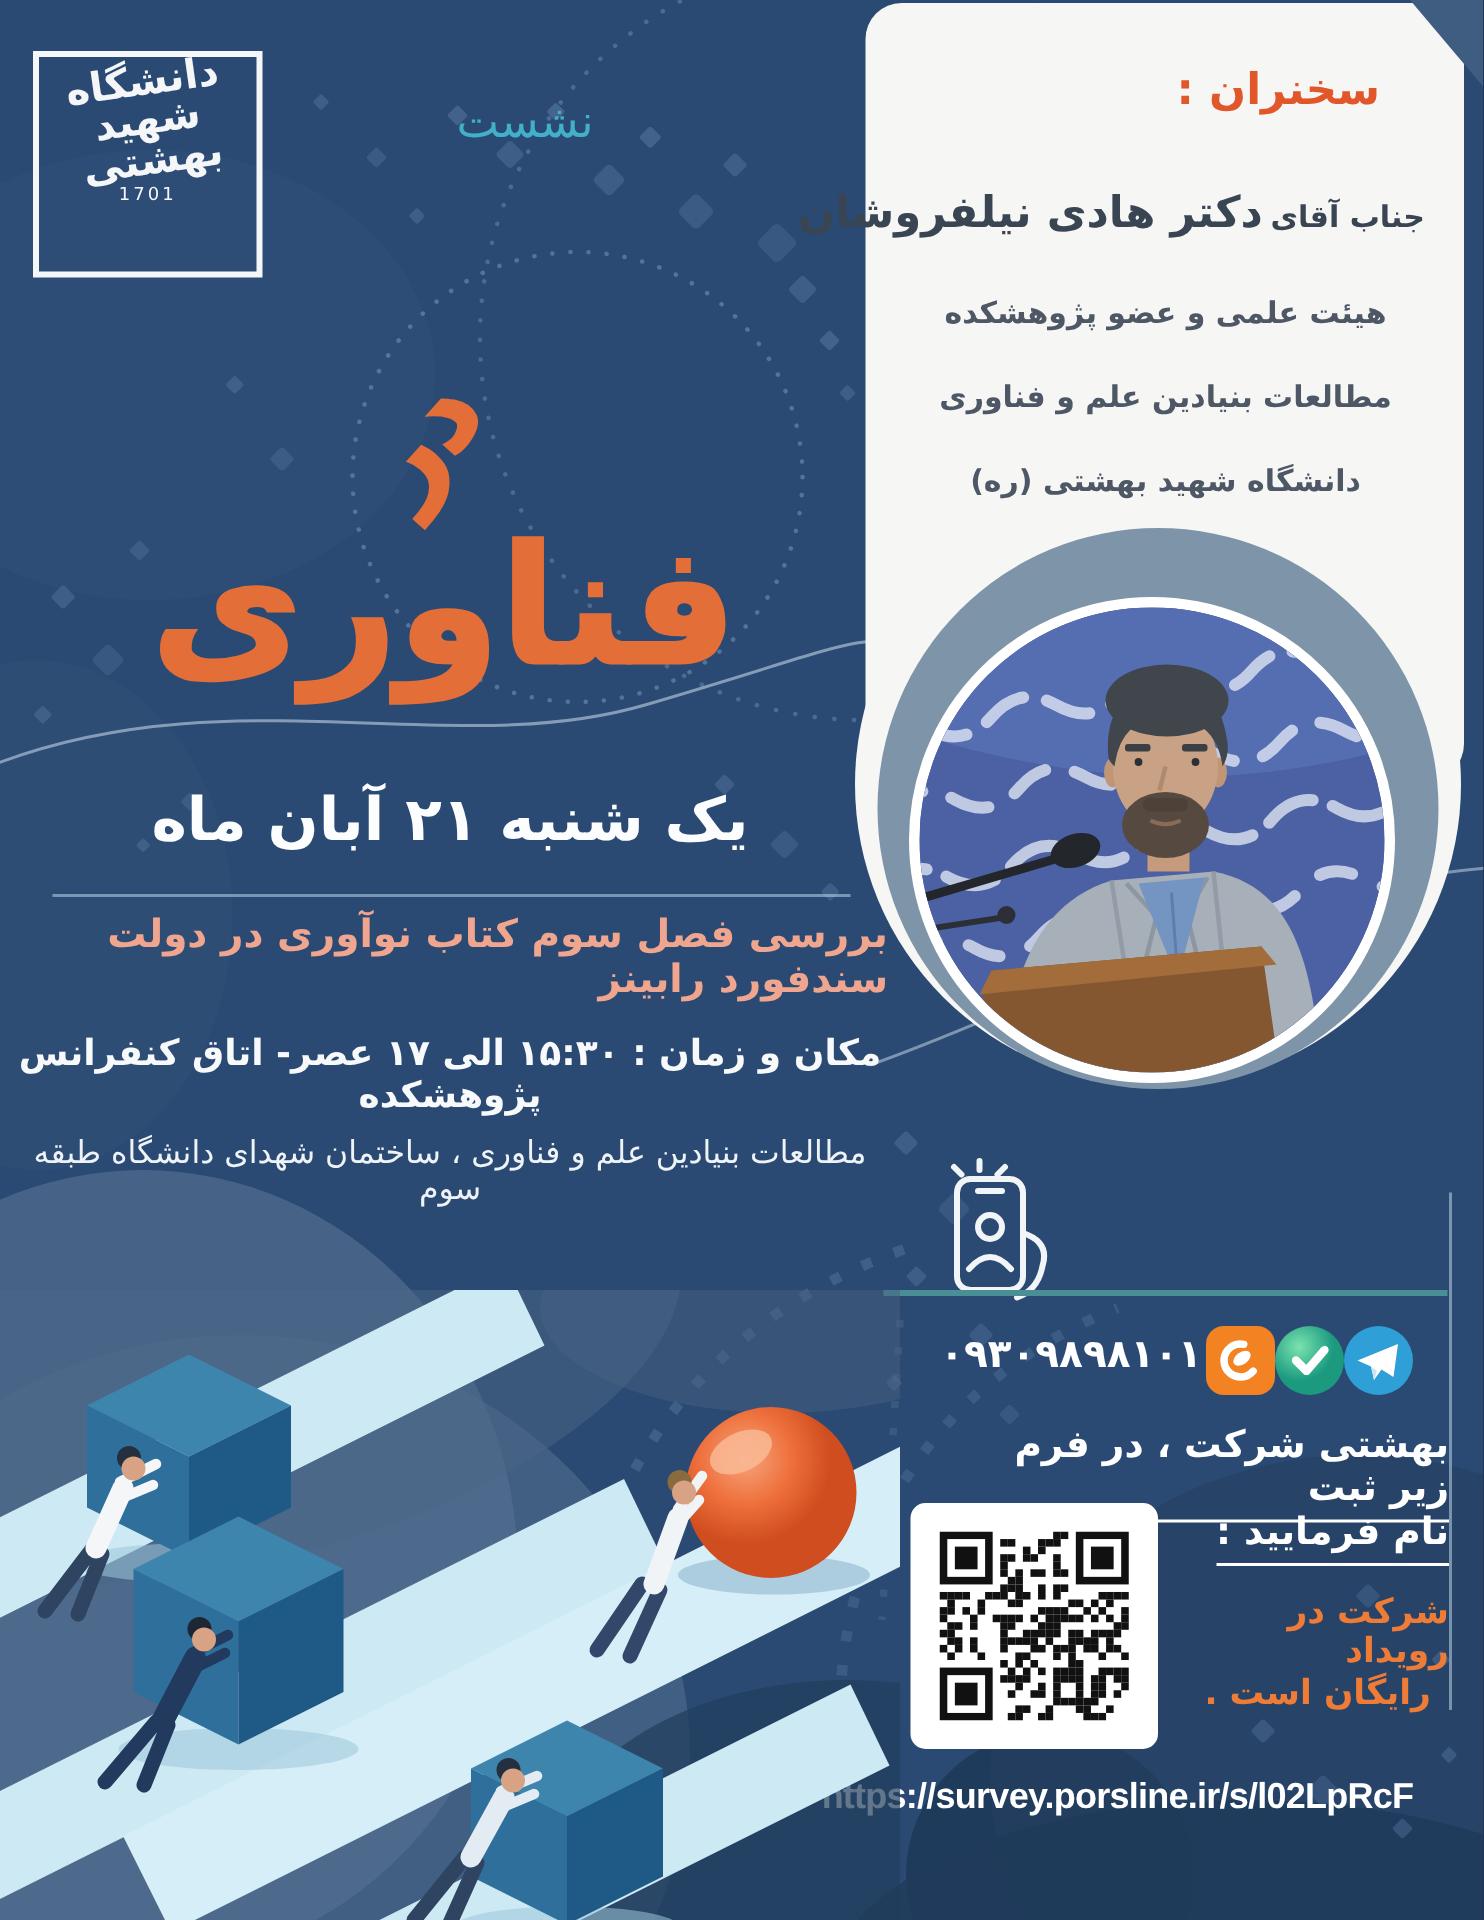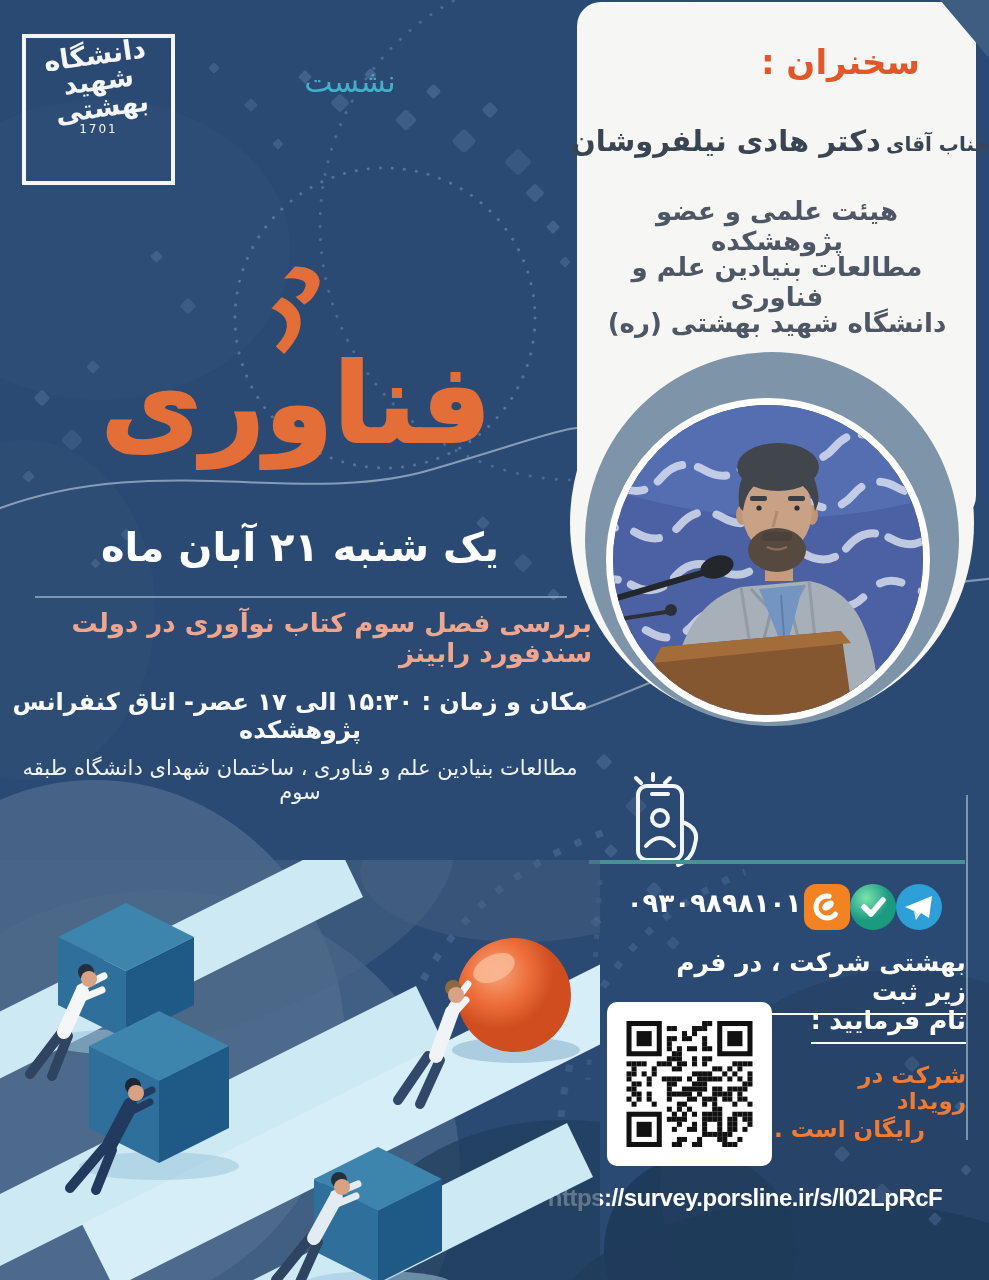--- a/index.html
+++ b/index.html
@@ -48,25 +48,25 @@
 
   
   .panel{left:577px;top:2px;width:399px;height:518px;background:#f6f7f5;border-radius:24px;z-index:3;}
   .panel-bulge{left:570px;top:322px;width:404px;height:402px;background:#f6f7f5;border-radius:50%;z-index:3;}
   .corner-tri{left:936px;top:0;z-index:4;}
   .ring{left:585px;top:352px;width:374px;height:374px;border-radius:50%;background:#7e95a9;z-index:4;}
   .photo{left:606px;top:398px;width:324px;height:324px;border-radius:50%;border:7px solid #ffffff;
          overflow:hidden;z-index:5;background:#4b61a3;}
 
   .spk-label{left:690px;top:42px;width:230px;text-align:right;z-index:6;
-             color:#e2572a;font-size:34px;font-weight:bold;}
-  .spk-name{left:601px;top:124px;width:388px;text-align:center;z-index:6;color:#3a4554;white-space:nowrap;}
+             color:#e2572a;font-size:29px;font-weight:bold;}
+  .spk-name{left:562px;top:124px;width:388px;text-align:center;z-index:6;color:#3a4554;white-space:nowrap;}
   .spk-name .hon{font-size:20px;font-weight:bold;}
   .spk-name .nm{font-size:29px;font-weight:bold;}
-  .aff{left:596px;width:362px;text-align:center;z-index:6;color:#4d5765;font-size:26px;font-weight:600;}
+  .aff{left:596px;width:362px;text-align:center;z-index:6;color:#4d5765;font-size:20px;font-weight:600;}
   .aff1{top:196px;} .aff2{top:252px;} .aff3{top:308px;}
 
   
   .phone-icon{left:622px;top:770px;z-index:2;}
   .contact-label{left:716px;top:804px;width:240px;text-align:right;z-index:2;
                  color:#e8742f;font-size:27px;font-weight:bold;}
   .teal-line{left:589px;top:860px;width:376px;height:4px;background:#4a8f96;z-index:2;}
   .phone-number{left:626px;top:888px;width:176px;text-align:center;z-index:2;
                 color:#fff;font-size:26px;font-weight:bold;letter-spacing:1px;}
   .app-icon{width:46px;height:46px;top:884px;z-index:2;}
@@ -75,21 +75,21 @@
 
   
   .cta1{left:636px;top:948px;width:330px;text-align:right;z-index:2;}
   .cta2{left:796px;top:1006px;width:170px;text-align:right;z-index:2;}
   .cta1 span,.cta2 span{display:inline-block;color:#fff;font-size:25px;font-weight:bold;
         border-bottom:2px solid #fff;padding-bottom:7px;}
   .qr-card{left:607px;top:1002px;width:165px;height:164px;background:#fff;border-radius:10px;
            z-index:2;padding:19px;}
   .free1{left:788px;top:1062px;width:178px;text-align:right;z-index:2;
          color:#ee7c36;font-size:23px;font-weight:bold;}
-  .free2{left:767px;top:1116px;width:158px;text-align:right;z-index:2;
+  .free2{left:796px;top:1116px;width:158px;text-align:right;z-index:2;
          color:#ee7c36;font-size:23px;font-weight:bold;}
   .url{left:532px;top:1184px;width:426px;text-align:center;z-index:2;direction:ltr;
        color:#fff;font-size:24px;font-weight:bold;letter-spacing:-0.5px;
        font-family:"Liberation Sans",sans-serif;}
 
   
   .illus{left:0;top:860px;z-index:2;}
 </style>
 </head>
 <body>

